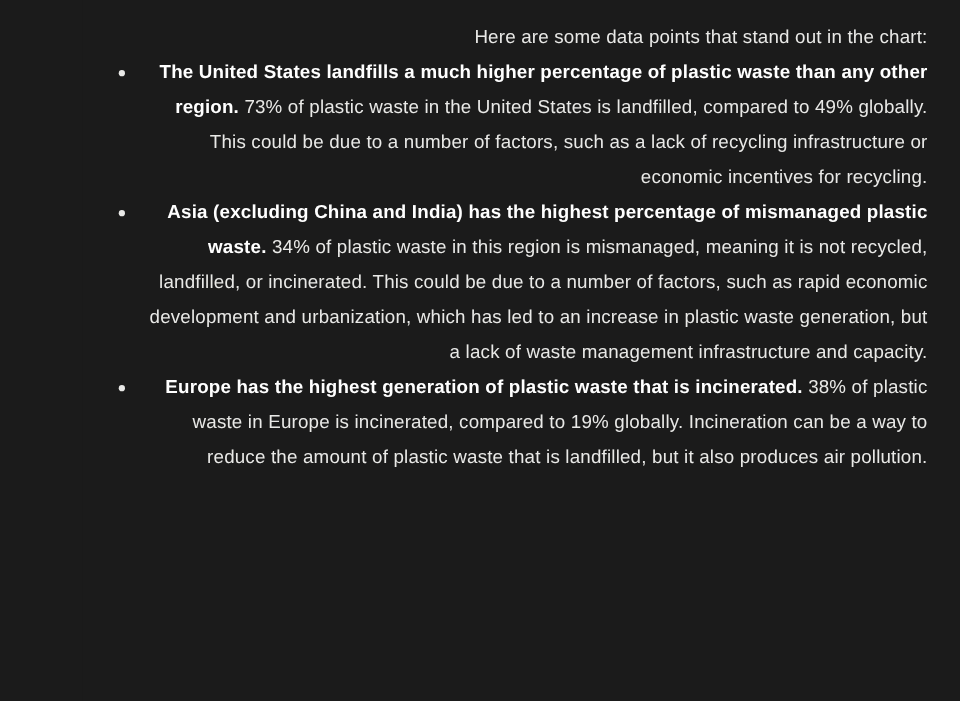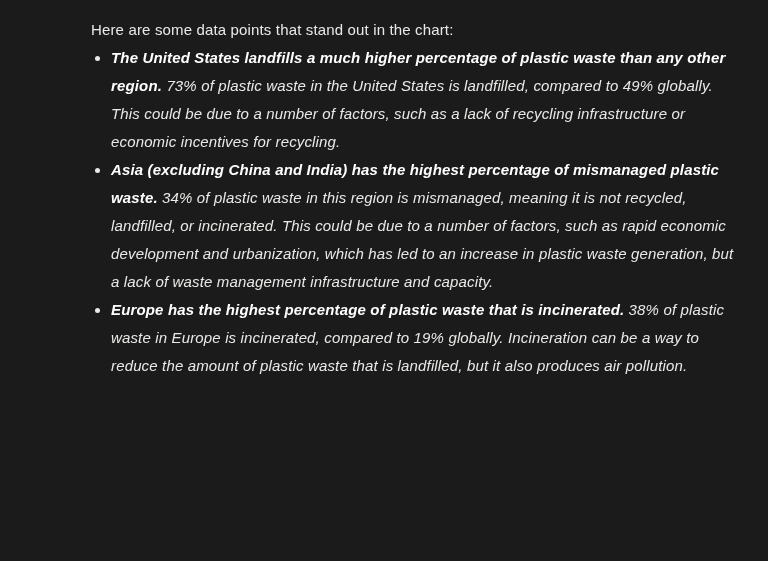--- a/index.html
+++ b/index.html
@@ -29,20 +29,21 @@
     background: #1b1b1b;
   }
   .content {
     position: absolute;
     left: 66px;
     top: 0;
     width: 702px;
     height: 561px;
     padding: 16px 26px 0 25px;
     box-sizing: border-box;
+    text-align: right;
   }
   p.para {
     margin: 0;
     font-size: 15px;
     line-height: 28px;
     color: #e9e9e7;
     letter-spacing: 0.01em;
   }
   .intro {
     margin-bottom: 16px;
@@ -53,21 +54,20 @@
     padding: 0;
   }
   ul.bullets li {
     position: relative;
     padding-left: 20px;
     margin-bottom: 0px;
     font-size: 15px;
     line-height: 28px;
     color: #e9e9e7;
     letter-spacing: 0.01em;
-    font-style: italic;
   }
   ul.bullets li::before {
     content: "";
     position: absolute;
     left: 4px;
     top: 12px;
     width: 5px;
     height: 5px;
     border-radius: 50%;
     background: #e9e9e7;
@@ -92,19 +92,19 @@
     <p class="para intro">Here are some data points that stand out in the chart:</p>
 
     <ul class="bullets">
       <li>
         <span class="lead">The United States landfills a much higher percentage of plastic waste than any other region.</span><span class="body"> 73% of plastic waste in the United States is landfilled, compared to 49% globally. This could be due to a number of factors, such as a lack of recycling infrastructure or economic incentives for recycling.</span>
       </li>
       <li>
         <span class="lead">Asia (excluding China and India) has the highest percentage of mismanaged plastic waste.</span><span class="body"> 34% of plastic waste in this region is mismanaged, meaning it is not recycled, landfilled, or incinerated. This could be due to a number of factors, such as rapid economic development and urbanization, which has led to an increase in plastic waste generation, but a lack of waste management infrastructure and capacity.</span>
       </li>
       <li>
-        <span class="lead">Europe has the highest percentage of plastic waste that is incinerated.</span><span class="body"> 38% of plastic waste in Europe is incinerated, compared to 19% globally. Incineration can be a way to reduce the amount of plastic waste that is landfilled, but it also produces air pollution.</span>
+        <span class="lead">Europe has the highest generation of plastic waste that is incinerated.</span><span class="body"> 38% of plastic waste in Europe is incinerated, compared to 19% globally. Incineration can be a way to reduce the amount of plastic waste that is landfilled, but it also produces air pollution.</span>
       </li>
     </ul>
 
 
   </div>
 </div>
 
 </body></html>

